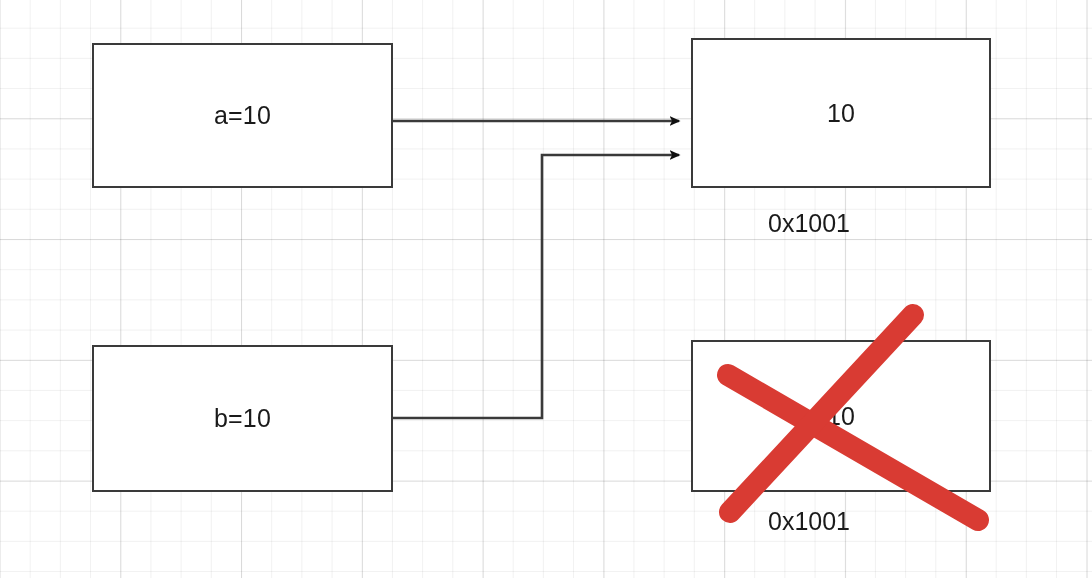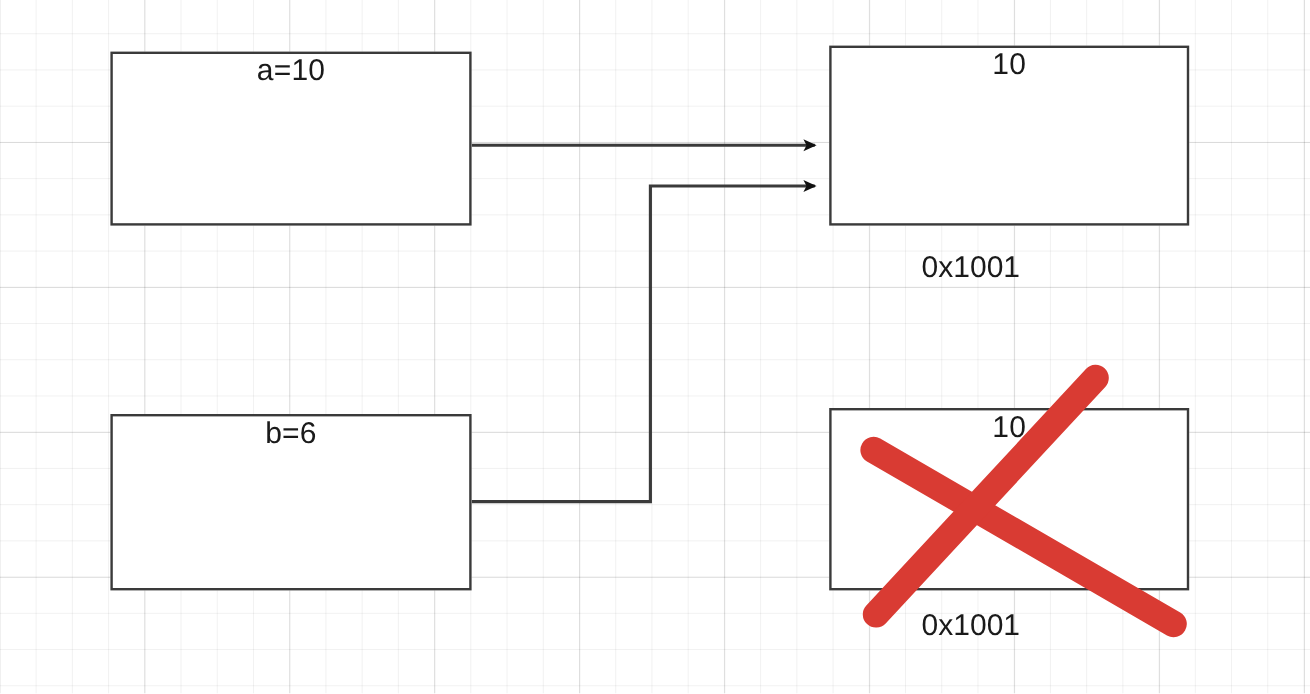--- a/index.html
+++ b/index.html
@@ -25,20 +25,21 @@
       120.8px 120.8px;
     background-position: -0.5px -2.5px, -0.5px -2.5px, -0.5px -2.5px, -0.5px -2.5px;
     font-family: "Liberation Sans", sans-serif;
   }
   .node {
     position: absolute;
     box-sizing: border-box;
     background: #ffffff;
     border: 2px solid #3a3a3a;
     display: flex;
+    align-items: center;
     justify-content: center;
   }
   .node-label {
     font-family: "Liberation Sans", sans-serif;
     font-size: 25px;
     color: #1a1a1a;
     letter-spacing: 0.2px;
     white-space: nowrap;
   }
   .addr-label {
@@ -83,21 +84,21 @@
     <path d="M 393 121 L 679 121" fill="none" stroke="#3a3a3a" stroke-width="2.6" marker-end="url(#arrowhead)"></path>
 
     <path d="M 393 418 L 542 418 L 542 155 L 679 155" fill="none" stroke="#3a3a3a" stroke-width="2.6" stroke-linejoin="miter" marker-end="url(#arrowhead)"></path>
   </svg>
 
   <div class="node" id="node-a">
     <span class="node-label">a=10</span>
   </div>
 
   <div class="node" id="node-b">
-    <span class="node-label">b=6</span>
+    <span class="node-label">b=10</span>
   </div>
 
   <div class="node" id="node-v1">
     <span class="node-label">10</span>
   </div>
 
   <div class="node" id="node-v2">
     <span class="node-label">10</span>
   </div>
 

